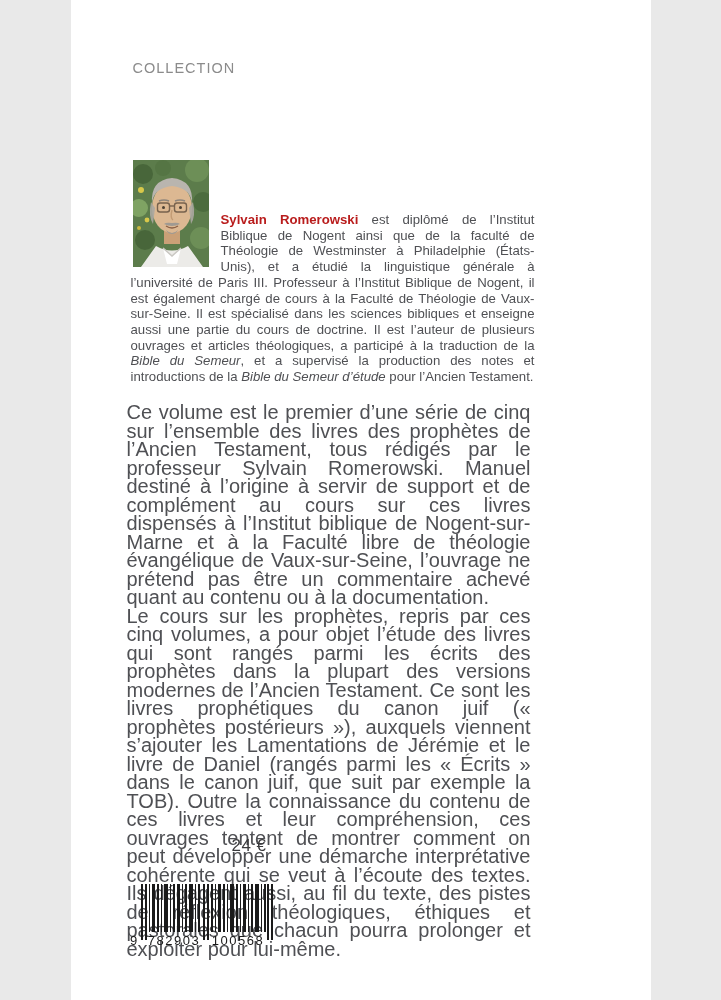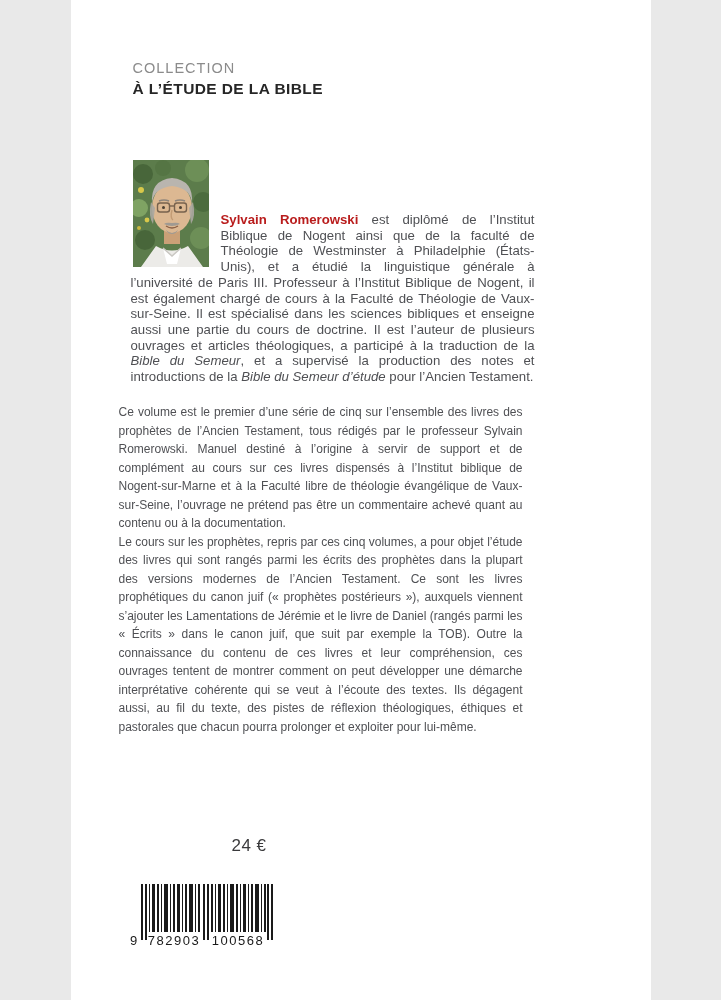--- a/index.html
+++ b/index.html
@@ -24,22 +24,22 @@
   .bio-photo{position:absolute;left:2px;top:0;width:76px;height:107px;display:block;}
   .bio-text{
     margin:0;padding-top:52px;
     font-size:13.2px;line-height:15.7px;color:#4f5054;
     text-align:justify;
   }
   .bio-spacer{float:left;width:90px;height:55px;}
   .bio-text b{color:#b91c1c;}
   
   .description{
-    position:absolute;left:48px;top:403px;width:404px;
-    font-size:12px;line-height:18.5px;color:#4f5054;
+    position:absolute;left:56px;top:403px;width:404px;
+    font-size:20px;line-height:18.5px;color:#4f5054;
     text-align:justify;
   }
   .description p{margin:0;padding:0;}
   
   .price{
     position:absolute;left:60px;top:836px;width:237px;
     text-align:center;font-size:17px;color:#3a3a3c;letter-spacing:.5px;
   }
   
   .isbn{
@@ -60,21 +60,20 @@
     padding-left:4px; 
   }
 </style>
 </head>
 <body>
 
 <div class="page">
 
   <div class="header">
     <div class="collection-label">COLLECTION</div>
-    <div class="series-title">À L’ÉTUDE DE LA BIBLE</div>
   </div>
 
   <div class="bio">
     <svg class="bio-photo" viewBox="0 0 76 107" width="76" height="107" aria-hidden="true">
       <rect width="76" height="107" fill="#5c7c4b"></rect>
       <circle cx="10" cy="14" r="10" fill="#48663a"></circle>
       <circle cx="64" cy="10" r="12" fill="#6d8f57"></circle>
       <circle cx="70" cy="42" r="10" fill="#4c6c3e"></circle>
       <circle cx="6" cy="48" r="9" fill="#7fa363"></circle>
       <circle cx="12" cy="80" r="10" fill="#48663a"></circle>

